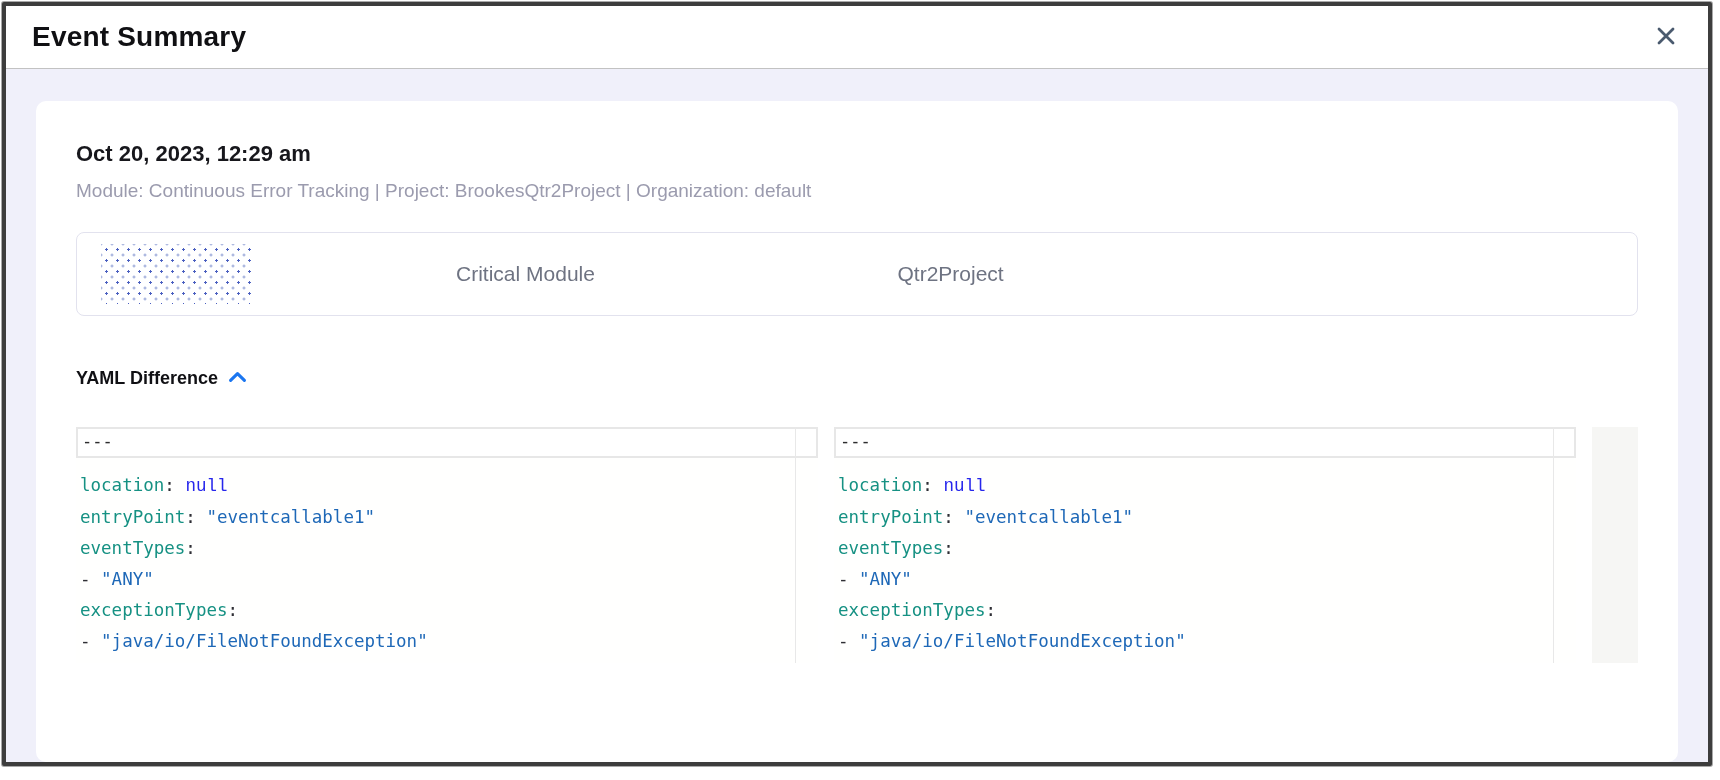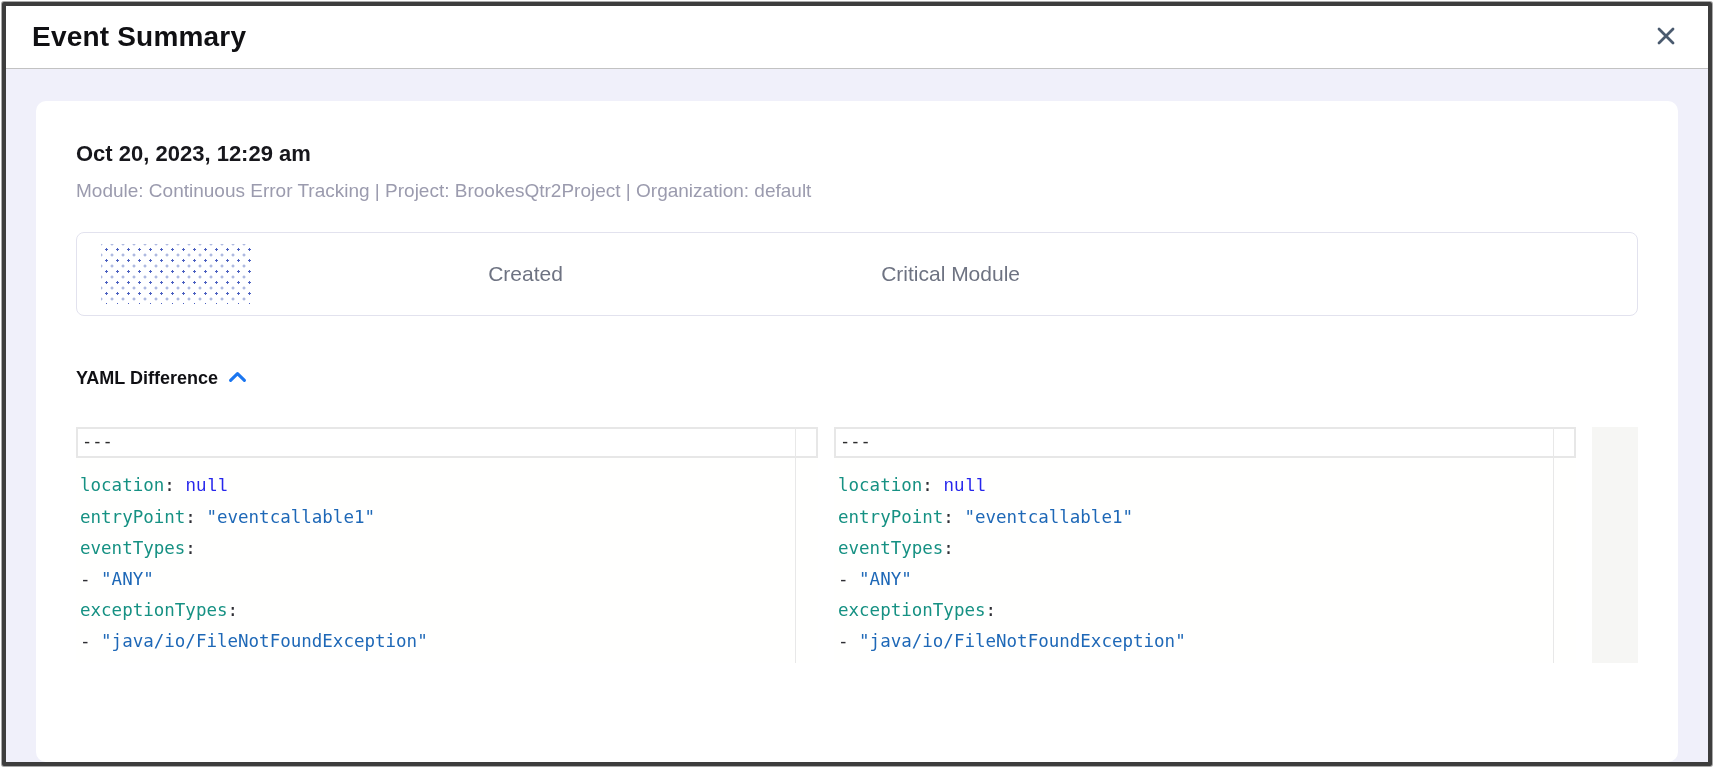--- a/index.html
+++ b/index.html
@@ -97,22 +97,22 @@
     <div class="card">
 
       <div class="event-date">Oct 20, 2023, 12:29 am</div>
       <div class="event-meta">Module: Continuous Error Tracking | Project: BrookesQtr2Project | Organization: default</div>
 
 
       <div class="table-row">
         <div class="td">
           <div class="user-redacted"></div>
         </div>
-        <div class="td">Created</div>
         <div class="td">Critical Module</div>
+        <div class="td">Qtr2Project</div>
       </div>
 
       <div class="yaml-head">
         <span class="yaml-label">YAML Difference</span>
         <span>
           <svg width="19" height="14" viewBox="0 0 22 14" fill="none">
             <path d="M3 11 L11 3 L19 11" stroke="#1b76f0" stroke-width="3.6" stroke-linecap="round" stroke-linejoin="round"></path>
           </svg>
         </span>
       </div>

